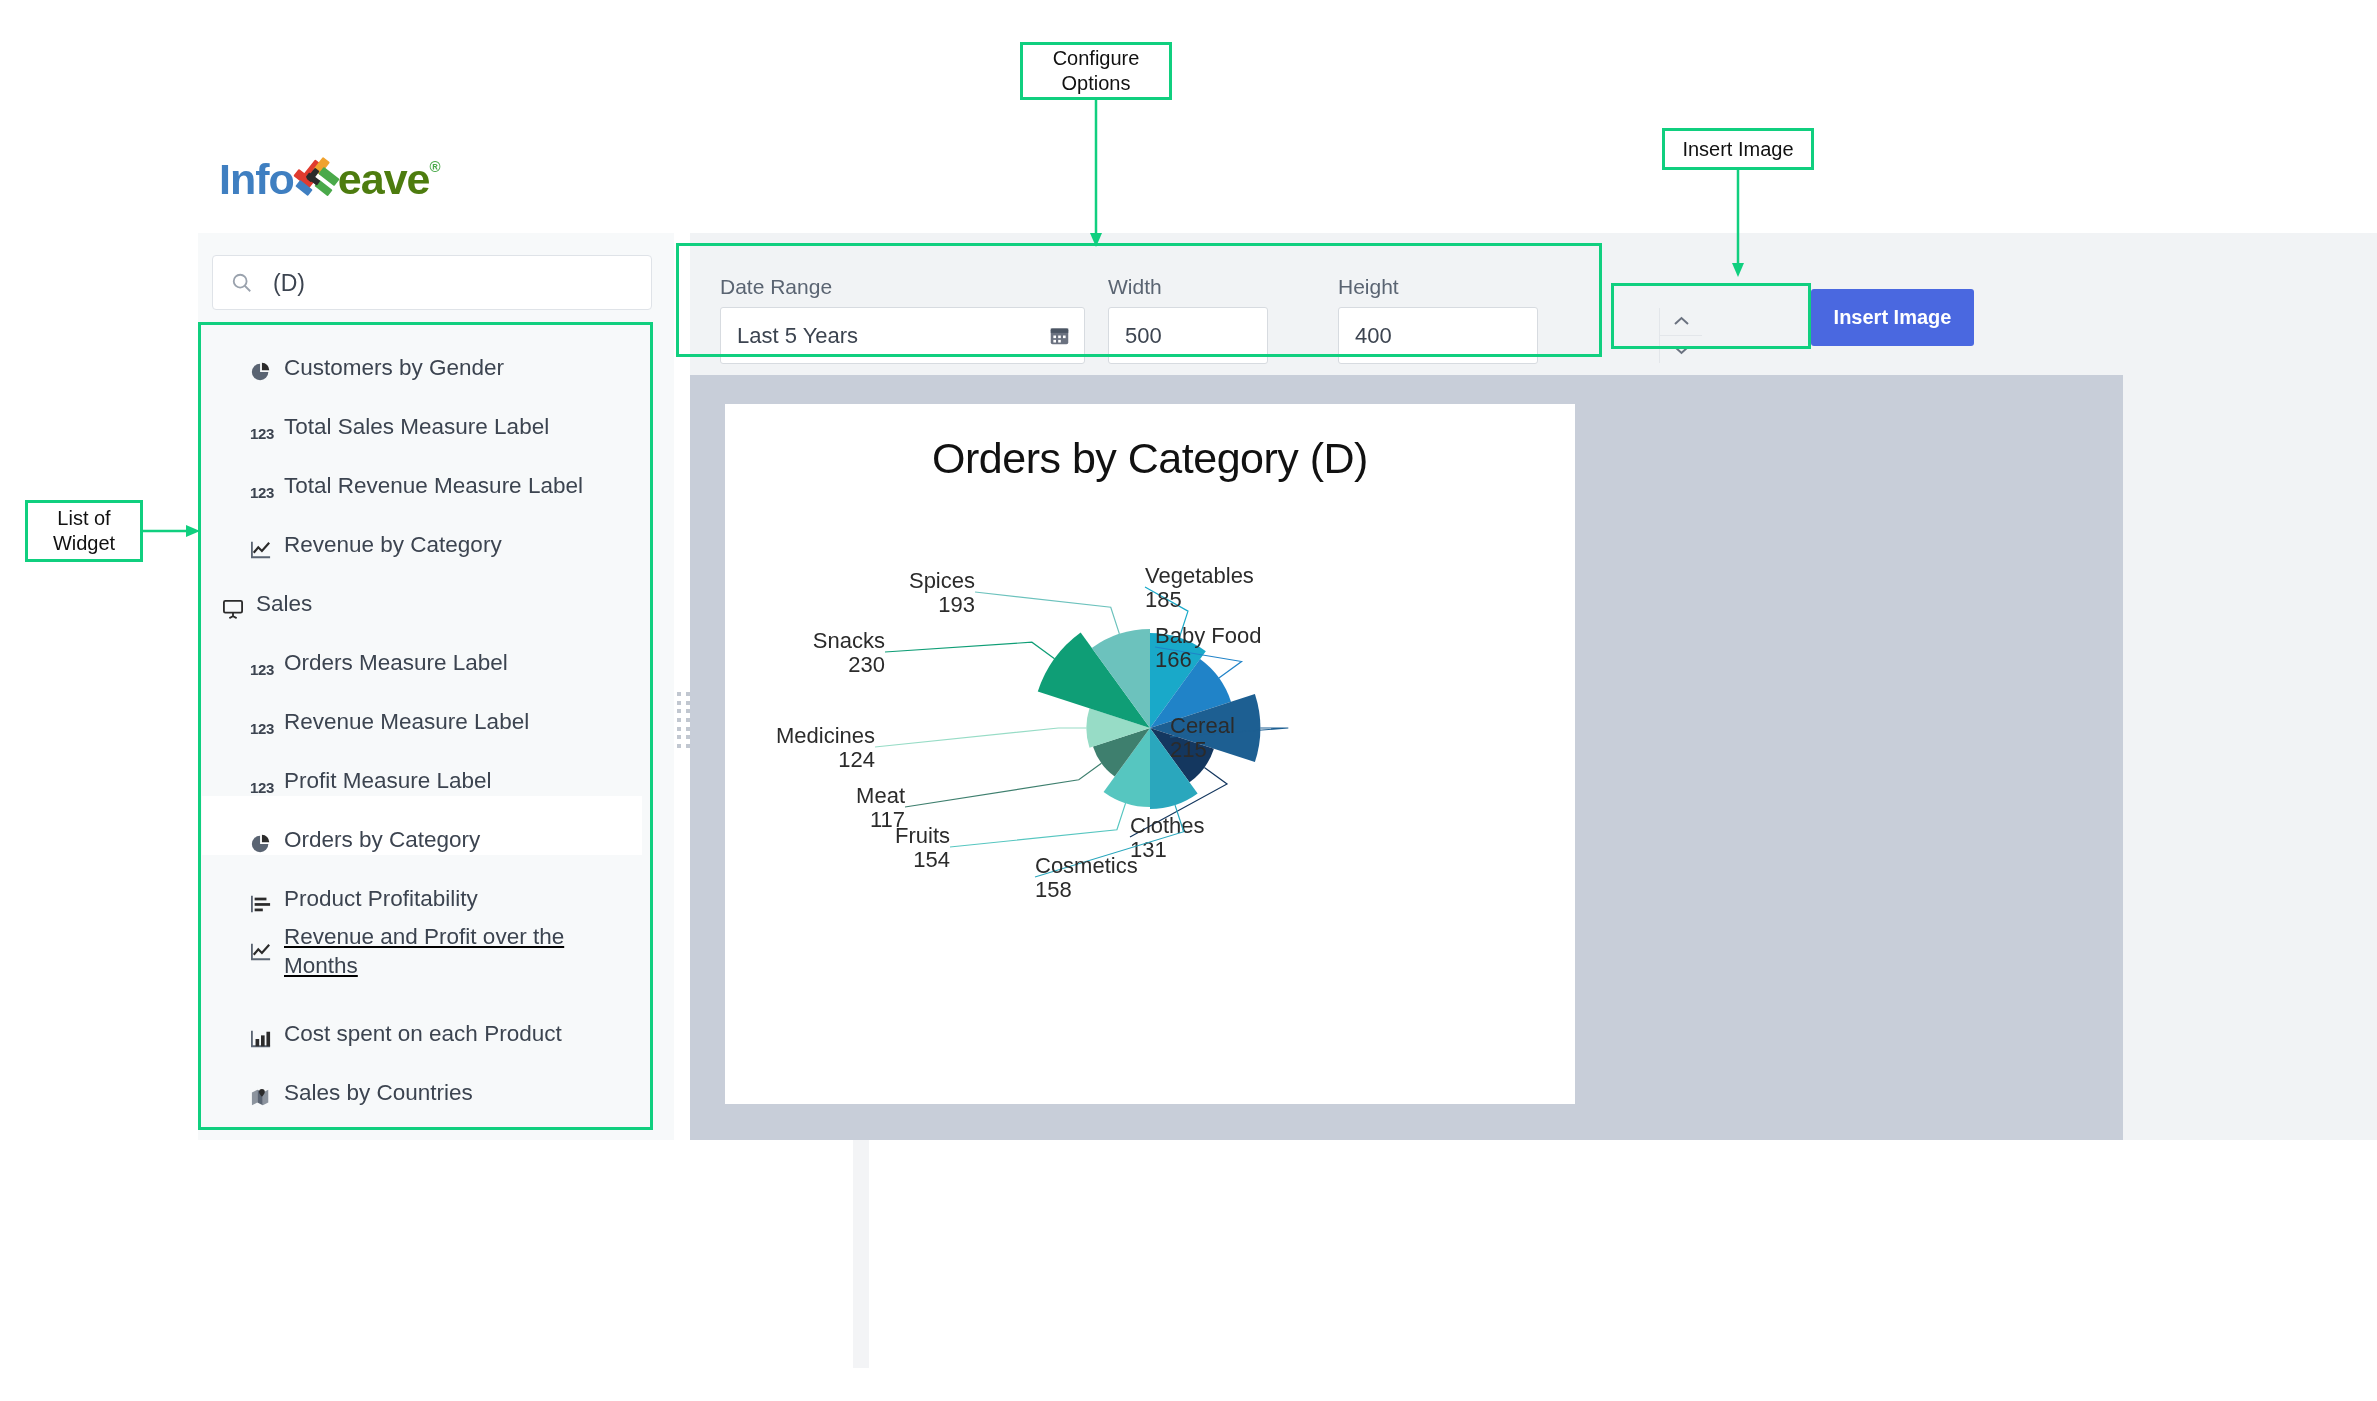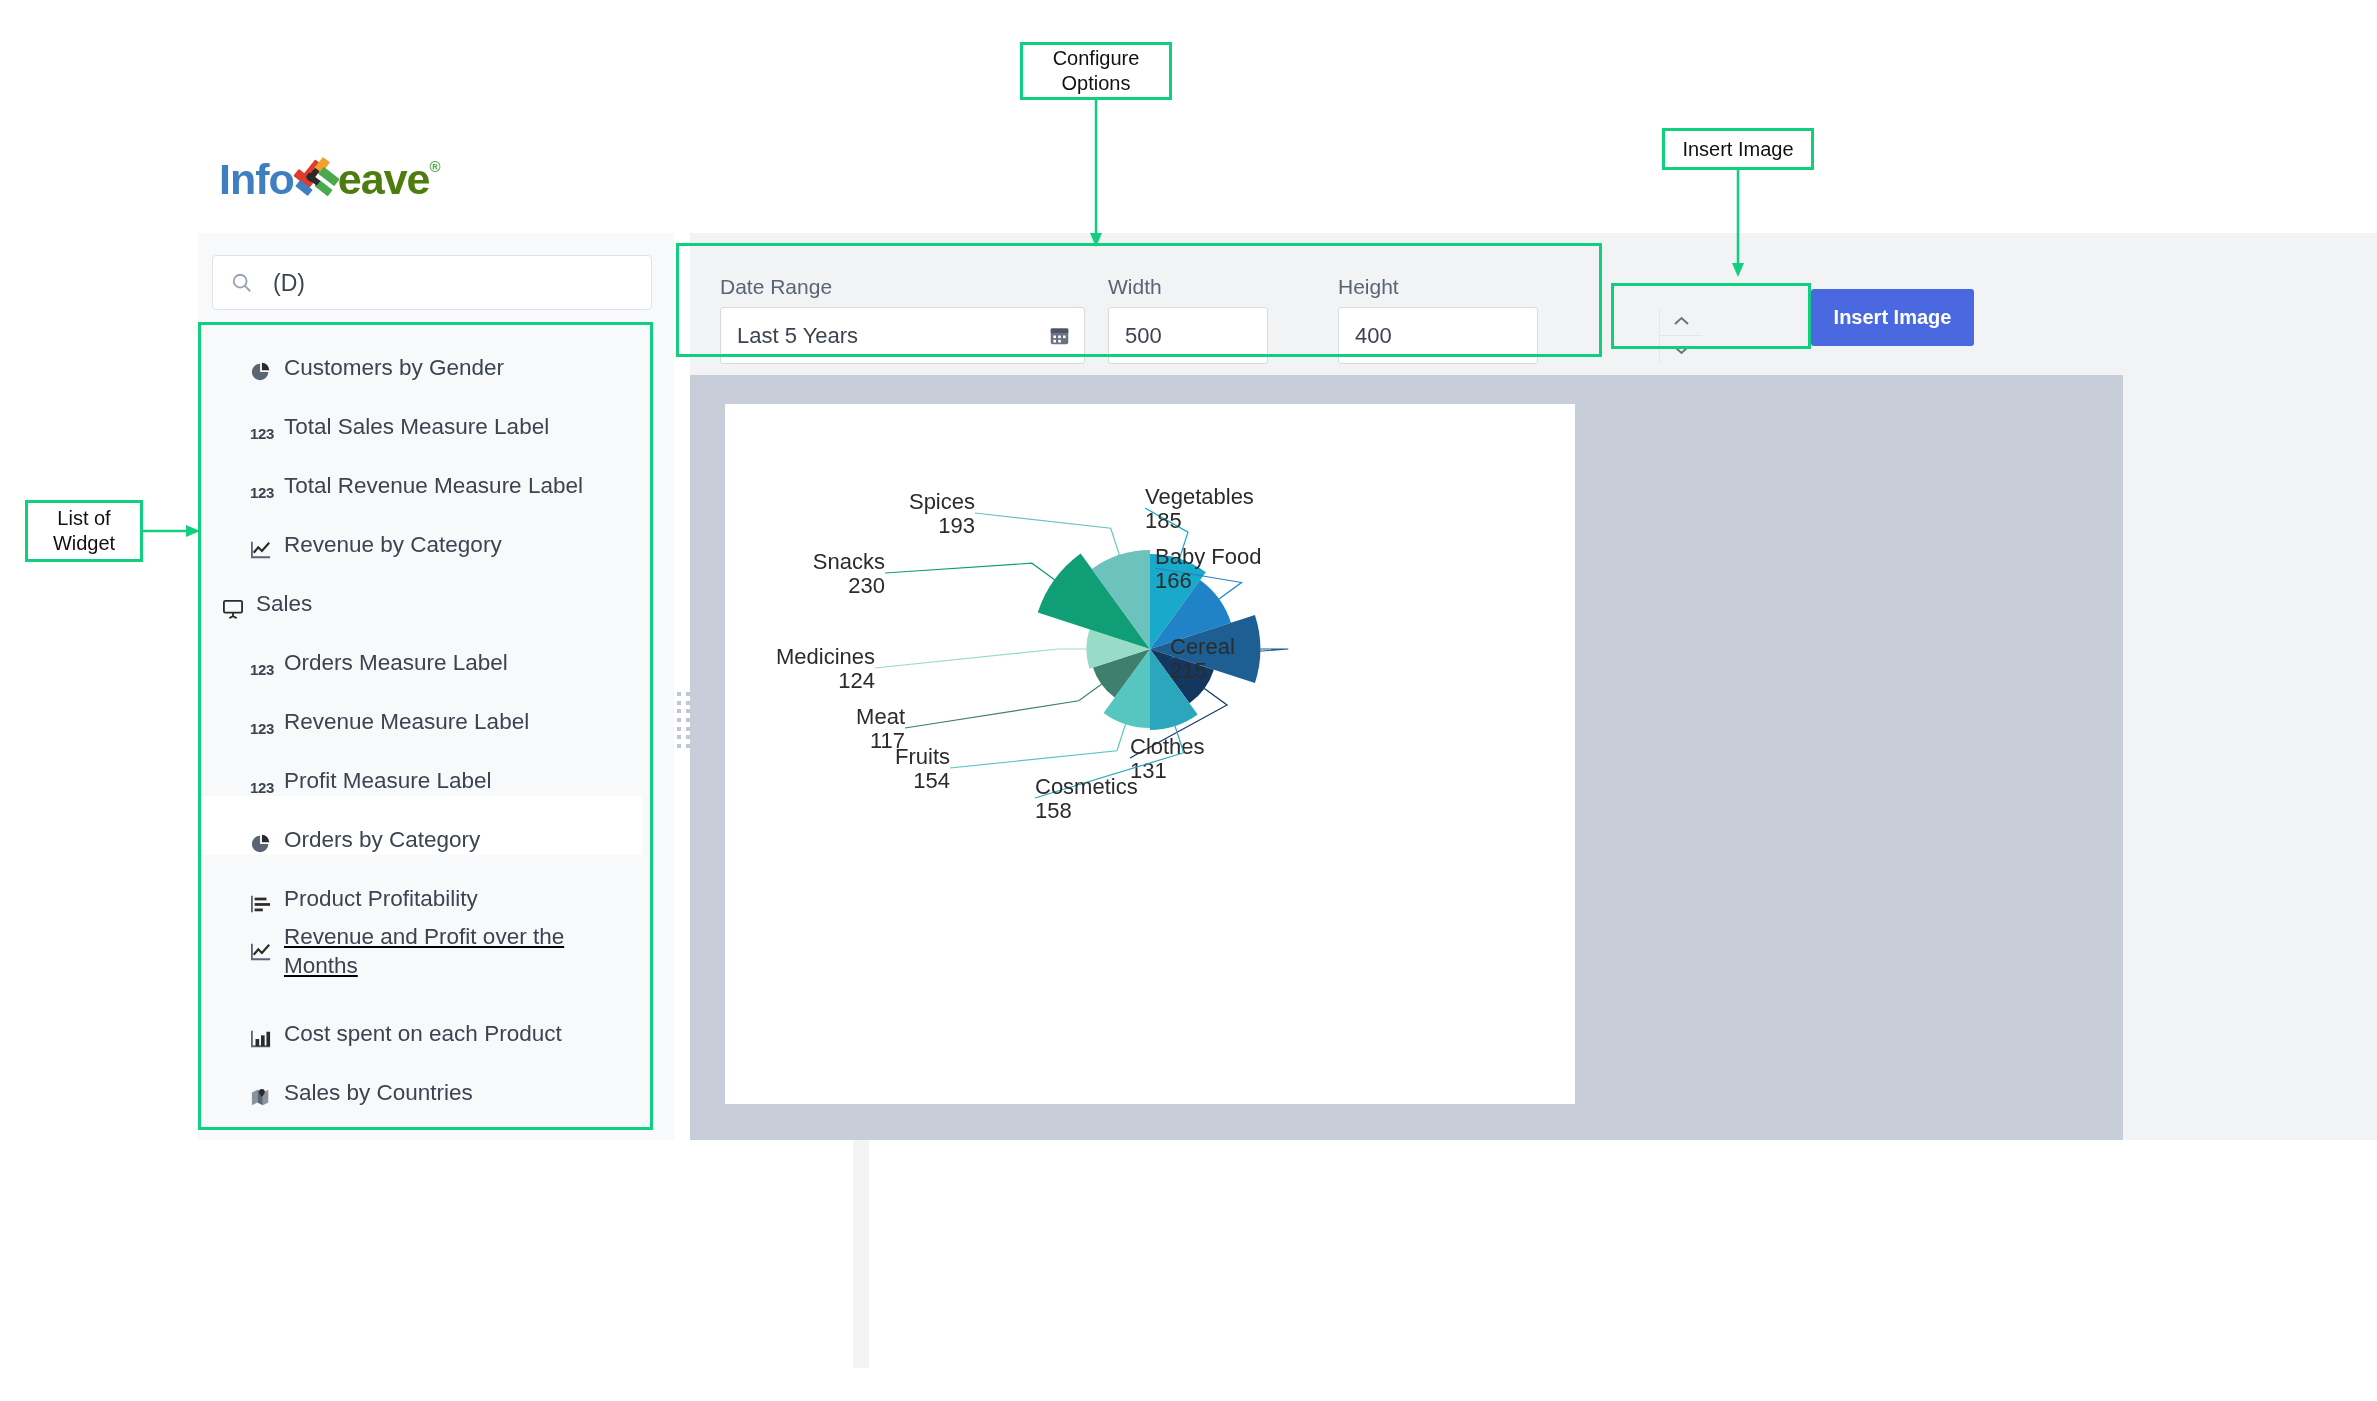--- a/index.html
+++ b/index.html
@@ -337,20 +337,21 @@
           <b>
             <i></i>
             <i></i>
           </b>
           <b>
             <i></i>
             <i></i>
           </b>
       </div>
       <div class="chartcard">
+        <div class="charttitle">Orders by Category (D)</div>
         <svg id="rose" width="850" height="560" viewBox="0 0 850 560">
             <path d="M 425 245 L 425 150.08695652173913 A 94.91304347826087 94.91304347826087 0 0 1 480.788487206716 168.21373483823868 Z" fill="#19a9c9"></path>
             <path d="M 425 245 L 475.0588587908911 176.09989180079793 A 85.16521739130435 85.16521739130435 0 0 1 505.99693496169334 218.68250049645013 Z" fill="#2083c8"></path>
             <path d="M 425 245 L 529.9056687756872 210.91408196829383 A 110.30434782608697 110.30434782608697 0 0 1 529.9056687756872 279.08591803170617 Z" fill="#1d5f92"></path>
             <path d="M 425 245 L 488.91926795169775 265.76862912629537 A 67.20869565217392 67.20869565217392 0 0 1 464.5042801301611 299.3729769523823 Z" fill="#14375f"></path>
             <path d="M 425 245 L 472.64638366843855 310.5796210570718 A 81.06086956521739 81.06086956521739 0 0 1 425 326.0608695652174 Z" fill="#2aa7bd"></path>
             <path d="M 425 245 L 425 324.0086956521739 A 79.00869565217391 79.00869565217391 0 0 1 378.5598538927877 308.91937748600674 Z" fill="#56c6c0"></path>
             <path d="M 425 245 L 389.717551334131 293.56212445365446 A 60.02608695652173 60.02608695652173 0 0 1 367.9117988523005 263.54908097539357 Z" fill="#3e7f6e"></path>
             <path d="M 425 245 L 364.4962654503014 264.65885505084447 A 63.61739130434783 63.61739130434783 0 0 1 364.49626545030134 225.34114494915553 Z" fill="#97dcc6"></path>
             <path d="M 425 245 L 312.77533107717187 208.5359946637562 A 118 118 0 0 1 355.64134022948815 149.5359946637562 Z" fill="#0f9e76"></path>

